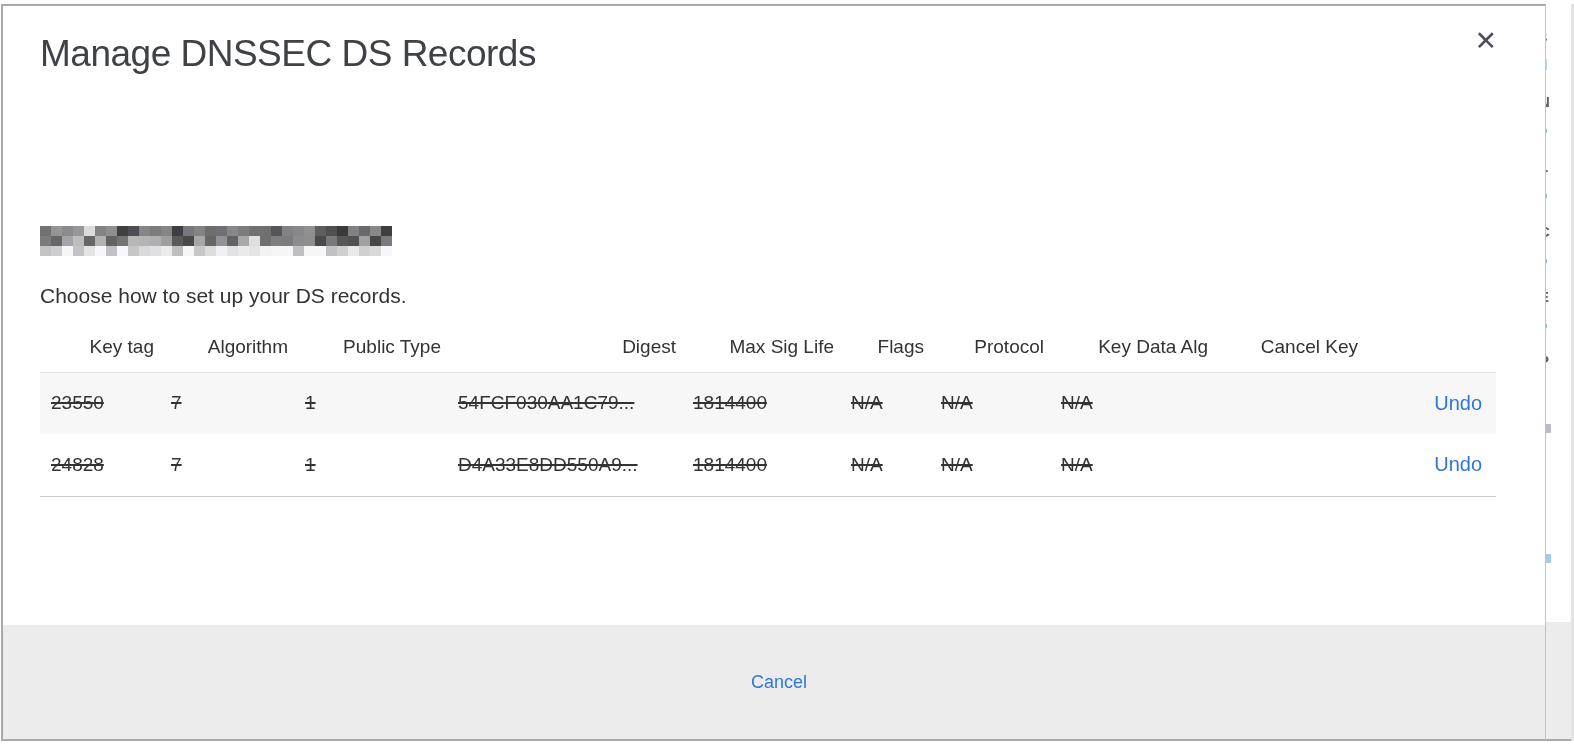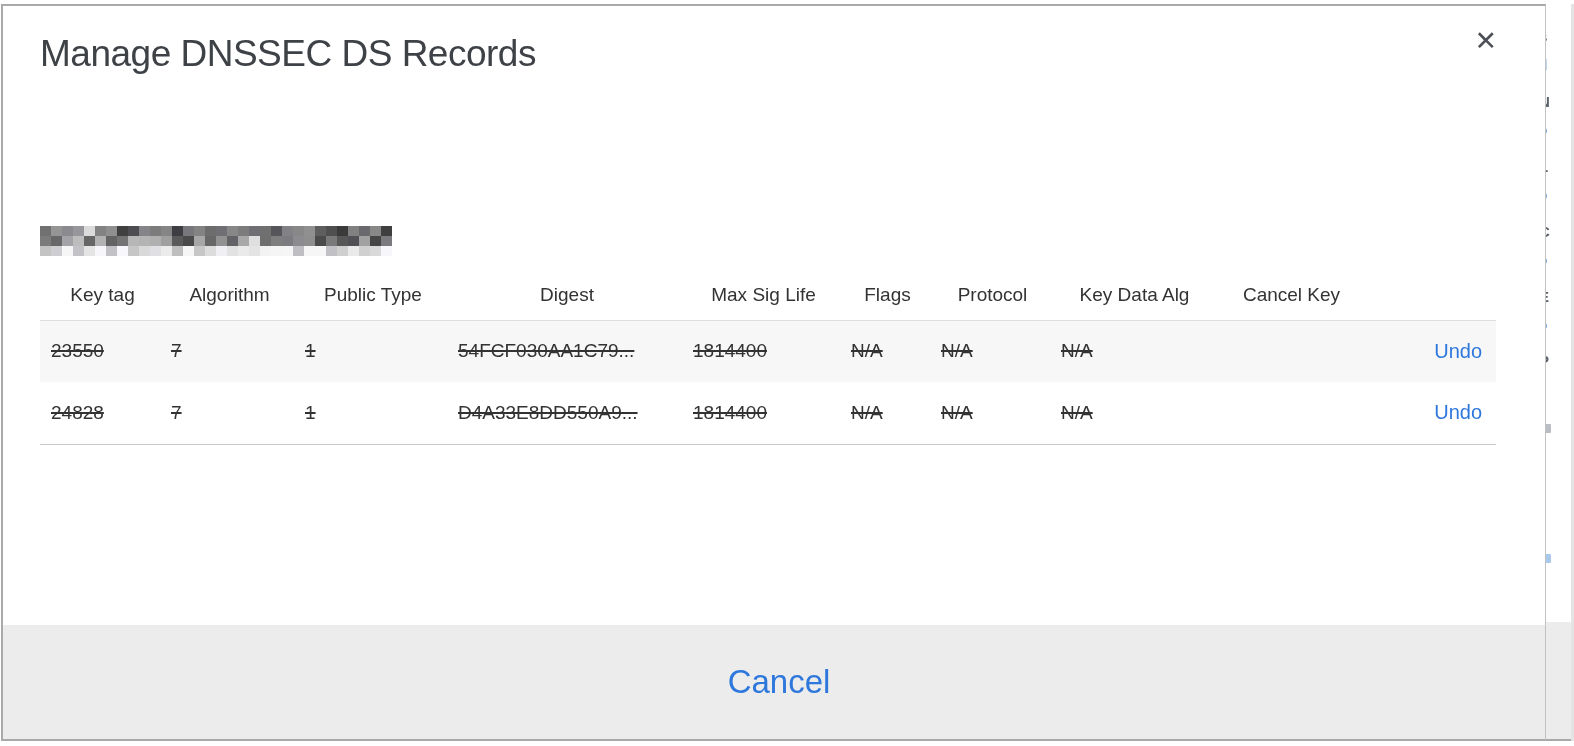--- a/index.html
+++ b/index.html
@@ -29,42 +29,42 @@
 
   
   .redacted{margin-top:150px;width:352px;height:30px;display:flex;flex-wrap:wrap;overflow:hidden;}
   .redacted i{display:block;width:11px;height:10px;}
 
   .subtitle{margin-top:28px;font-size:21px;color:var(--text-main);}
 
   
   table.ds-table{margin-top:18px;width:1456px;border-collapse:collapse;table-layout:fixed;
     font-size:19px;color:var(--text-main);}
-  .ds-table th{height:46px;text-align:center;vertical-align:middle;font-weight:500;
+  .ds-table th{height:46px;text-align:right;vertical-align:middle;font-weight:500;
     padding:0 6px 4px 11px;border-bottom:1px solid #dedede;white-space:nowrap;}
   .ds-table td{height:62px;vertical-align:middle;padding:0 6px 0 11px;white-space:nowrap;overflow:hidden;}
   .ds-table tr.alt{background:var(--row-alt-bg);}
   .ds-table tbody tr:last-child td{border-bottom:1px solid #c9c9c9;}
   .struck{text-decoration:line-through;text-decoration-thickness:2px;}
   .action-cell{text-align:right;padding-right:14px !important;}
   .undo-link{color:var(--link-blue);text-decoration:none;font-size:20px;cursor:pointer;}
 
   
   .add-btn{margin-top:14px;display:inline-block;background:#fff;
     border:2px solid var(--accent-green);color:var(--accent-green);
     font-size:20px;font-family:inherit;padding:8px 25px;cursor:pointer;line-height:22px;}
 
   
   .modal-footer{position:absolute;left:0;right:0;bottom:0;height:114px;
     background:var(--footer-bg);display:flex;align-items:center;justify-content:center;}
   .save-highlight{border:6px solid var(--highlight-red);padding:5px;display:inline-block;}
   .save-btn{display:block;width:157px;height:63px;border:none;cursor:pointer;
     background:linear-gradient(to bottom,var(--green-grad-top) 0%,var(--accent-green) 86%,var(--green-dark) 86%,var(--green-dark) 100%);
     color:#fff;font-size:25px;font-family:inherit;border-radius:2px;}
-  .cancel-link{margin-left:10px;color:var(--link-blue);font-size:33px;text-decoration:none;cursor:pointer;}
+  .cancel-link{margin-left:10px;color:var(--link-blue);font-size:18px;text-decoration:none;cursor:pointer;}
 
   
   .sliver{position:absolute;left:1546px;top:4px;width:28px;height:737px;background:#fff;overflow:hidden;}
   .sliver .frag{position:absolute;left:-7px;width:22px;font-size:15px;line-height:18px;}
   .sliver .frag.dark{color:#5a616b;font-weight:bold;}
   .sliver .frag.blue{color:#4a8ad9;}
   .sliver-mark{position:absolute;left:-2px;width:7px;height:9px;border-radius:1px;}
   .sliver-mark.gray{background:#b9bec4;top:420px;}
   .sliver-mark.blue{background:#a8c8ec;top:550px;}
   .sliver-footer{position:absolute;left:0;right:0;bottom:0;height:119px;
@@ -173,20 +173,21 @@
           <i style="background: rgb(246, 246, 246);"></i>
           <i style="background: rgb(246, 246, 246);"></i>
           <i style="background: rgb(192, 192, 197);"></i>
           <i style="background: rgb(207, 207, 207);"></i>
           <i style="background: rgb(234, 234, 234);"></i>
           <i style="background: rgb(208, 208, 208);"></i>
           <i style="background: rgb(217, 217, 217);"></i>
           <i style="background: rgb(246, 246, 251);"></i>
         </div>
 
+      <div class="subtitle">Choose how to set up your DS records.</div>
 
       <table class="ds-table">
         <colgroup>
           <col style="width:120px">
             <col style="width:134px">
             <col style="width:153px">
           <col style="width:235px">
             <col style="width:158px">
             <col style="width:90px">
           <col style="width:120px">

